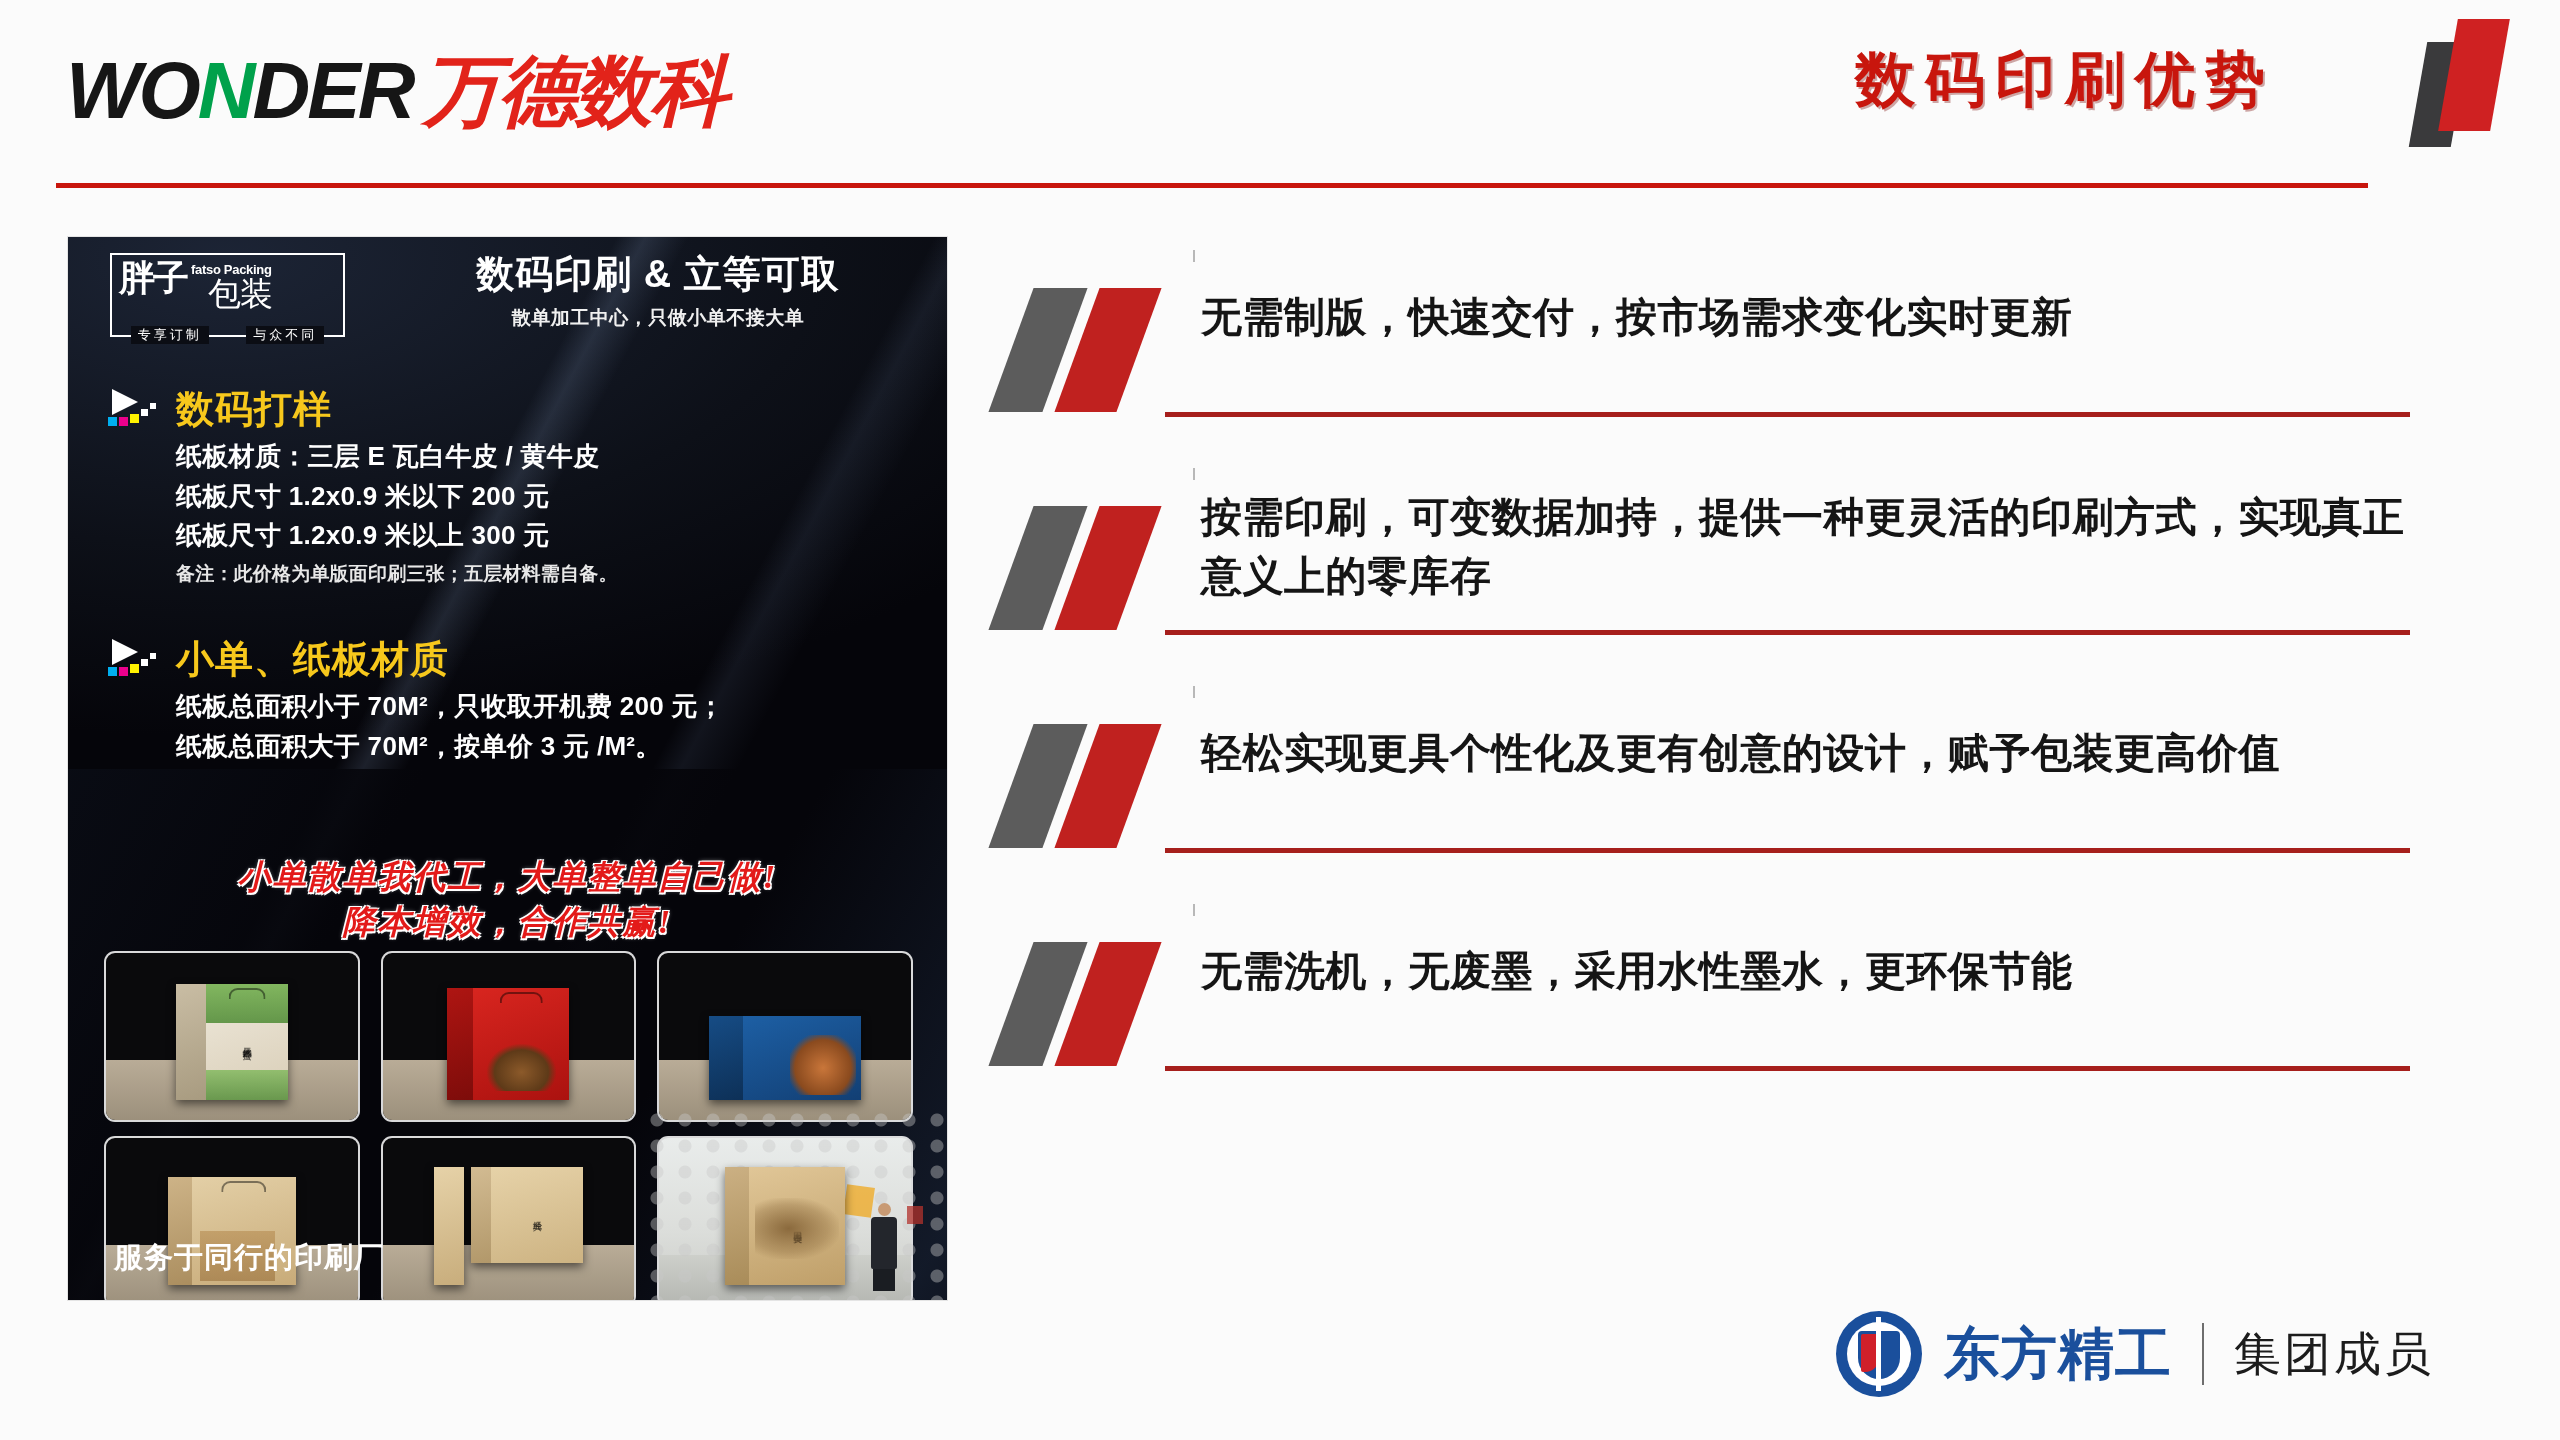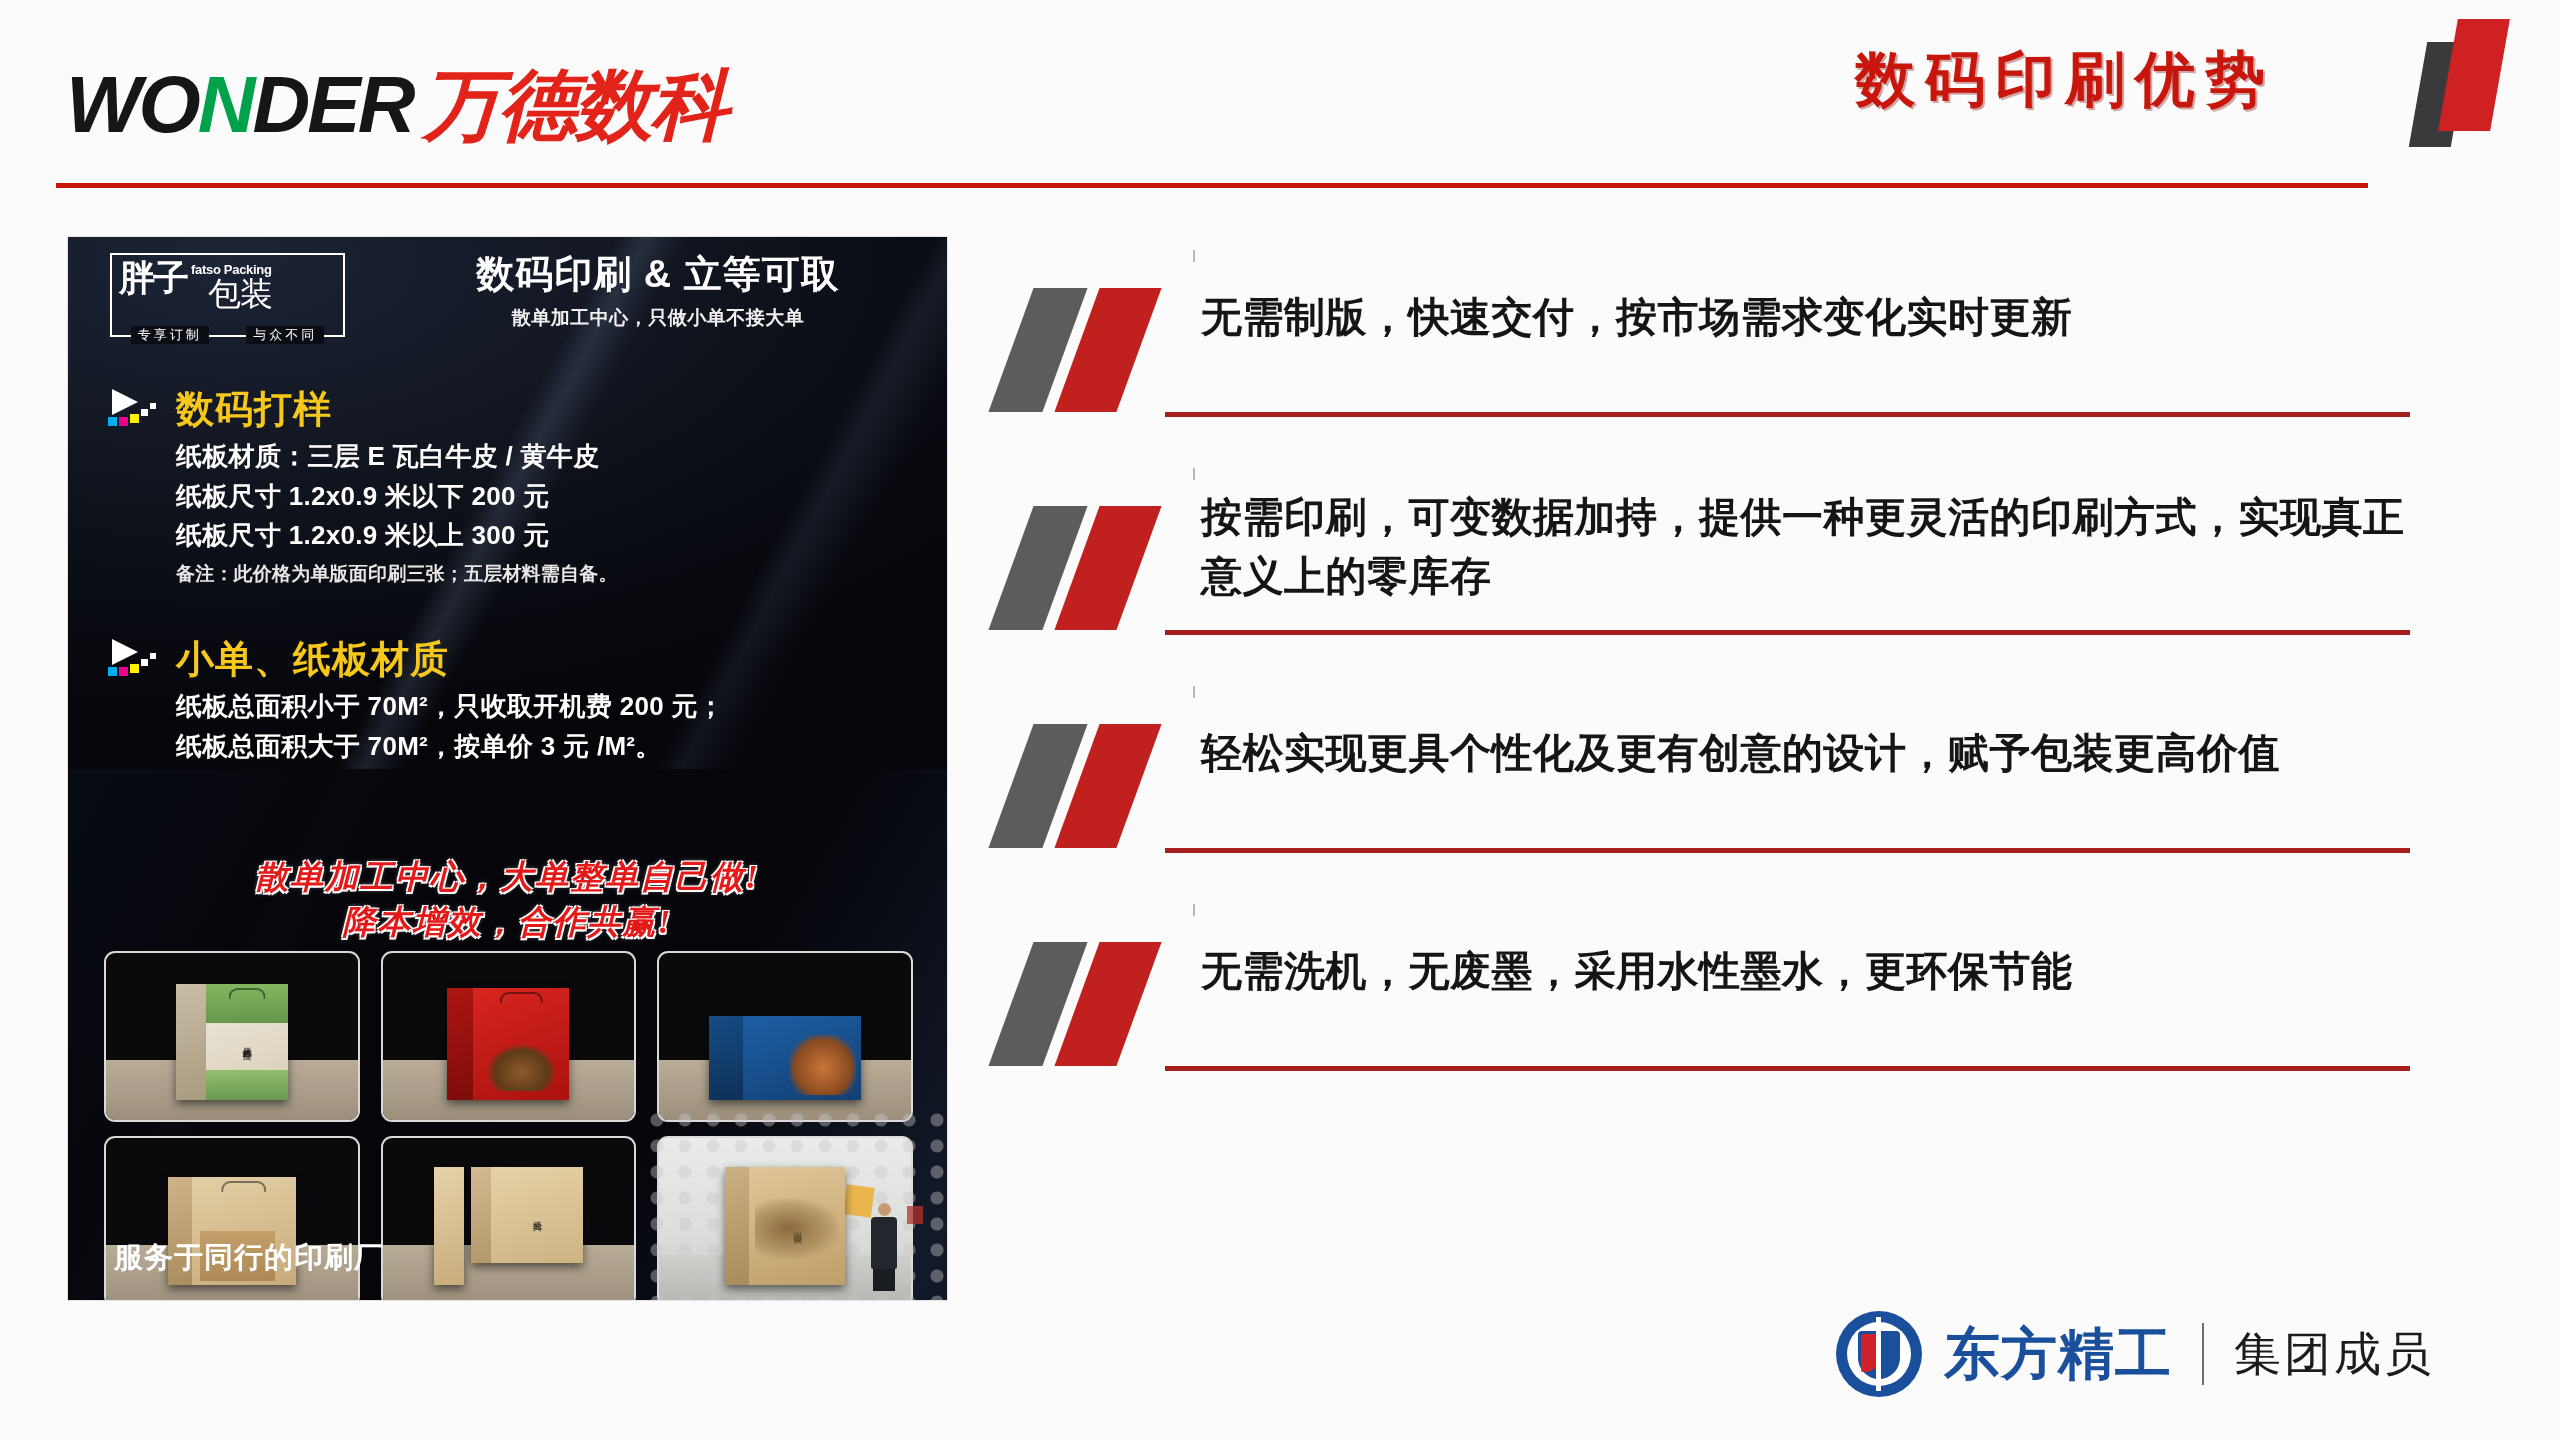--- a/index.html
+++ b/index.html
@@ -24,21 +24,20 @@
     width: 2560px;
     height: 200px;
   }
   #brand-logo {
     position: absolute;
     left: 66px;
     top: 48px;
     display: flex;
     align-items: center;
     height: 86px;
-    margin-top: 14px;
   }
   .logo-wonder {
     font-size: 80px;
     font-weight: 900;
     font-style: italic;
     letter-spacing: -3px;
     color: #1a1a1a;
     line-height: 1;
     font-family: "Liberation Sans", "DejaVu Sans", sans-serif;
     display: flex;
@@ -664,21 +663,21 @@
         </span>
         <span class="sec-title">小单、纸板材质</span>
       </div>
       <div class="sec-lines">
         <div class="pl">纸板总面积小于 70M²，只收取开机费 200 元；</div>
         <div class="pl">纸板总面积大于 70M²，按单价 3 元 /M²。</div>
       </div>
     </div>
 
     <div id="poster-slogan">
-      <div>散单加工中心，大单整单自己做!</div>
+      <div>小单散单我代工，大单整单自己做!</div>
       <div>降本增效，合作共赢!</div>
     </div>
 
     <div id="product-grid">
 
       <div class="prod-cell c1">
         <div class="prod-floor"></div>
         <div class="prod-photo">
           <div class="box">
             <div class="side"></div>

